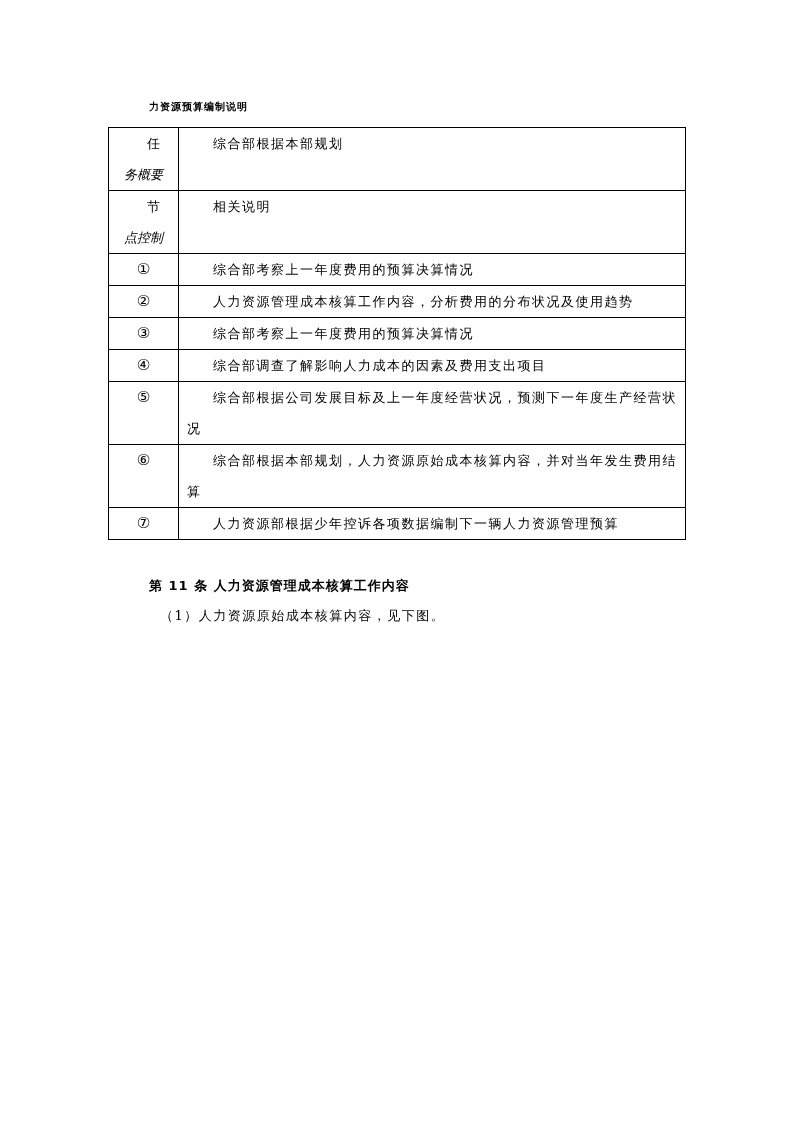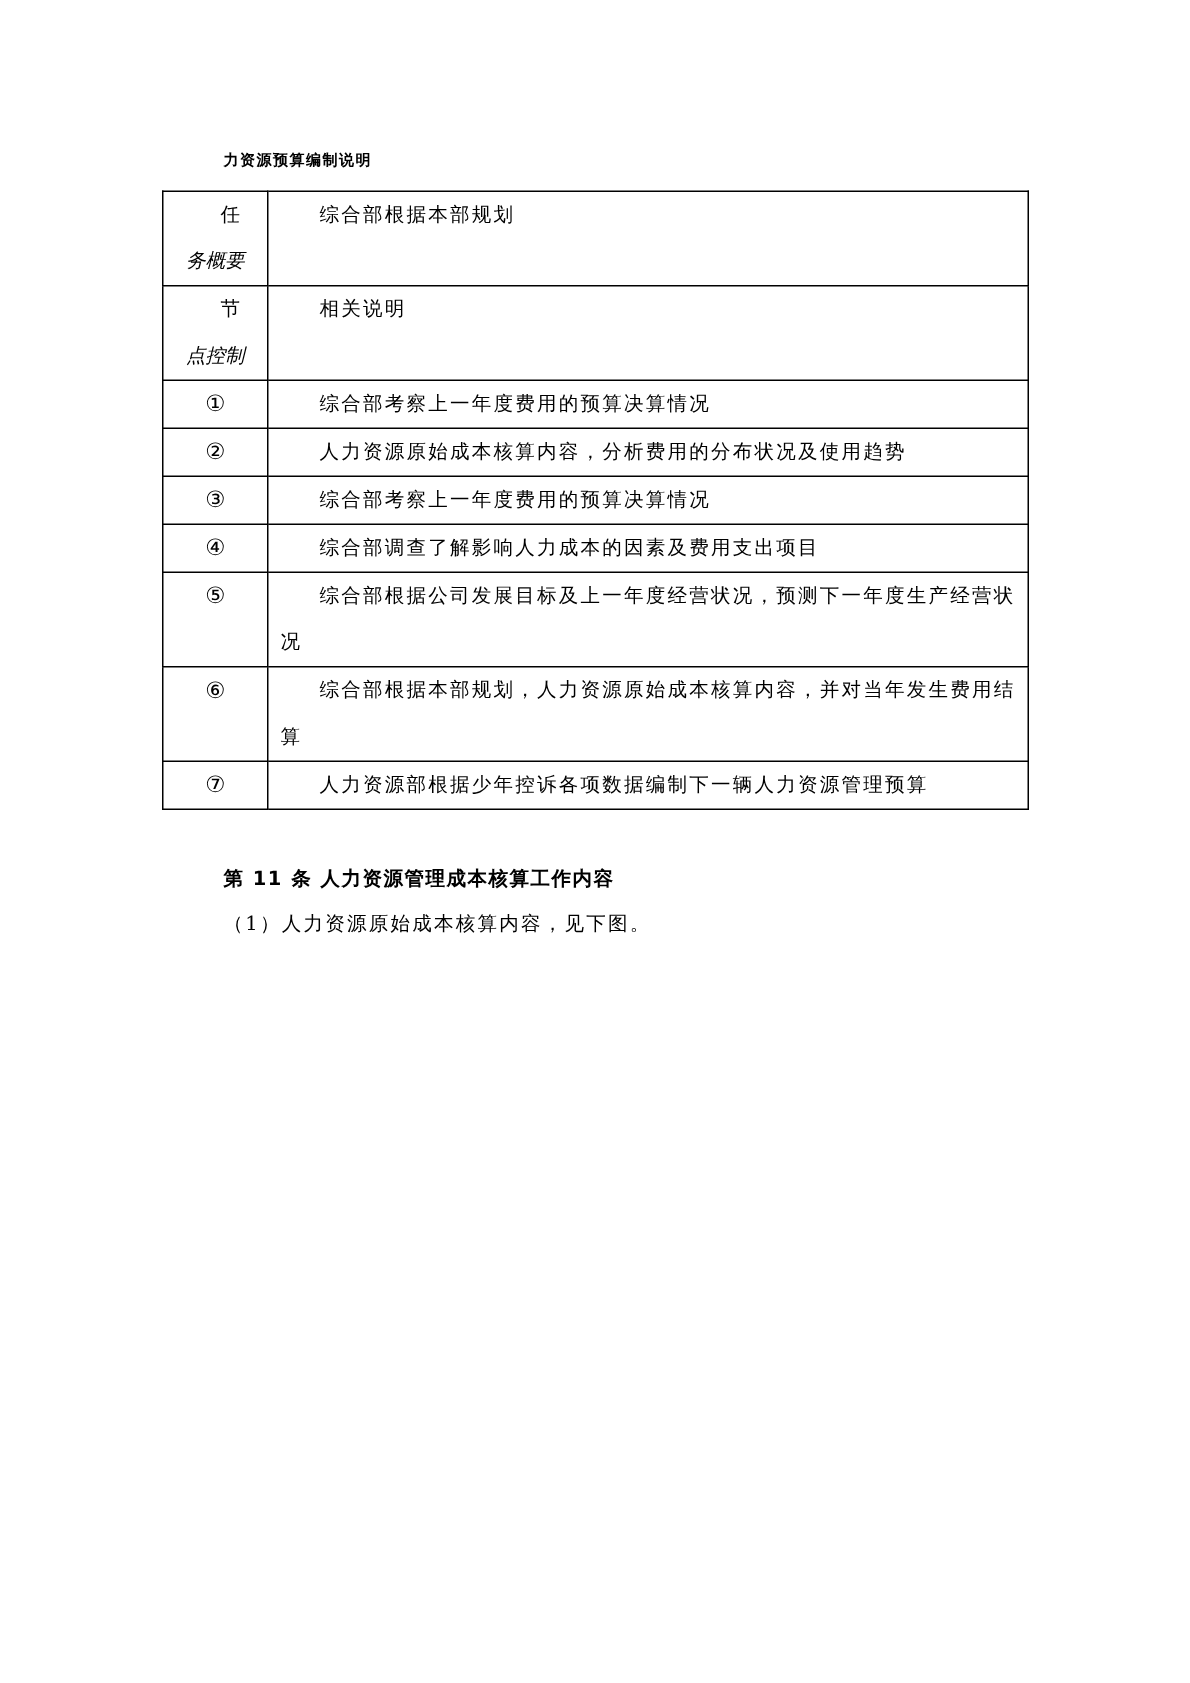--- a/index.html
+++ b/index.html
@@ -28,21 +28,21 @@
     td.val { padding-left: 8px !important; padding-right: 6px !important; letter-spacing: 1.5px; }
     td.val .indent { display: inline-block; width: 26px; }
     td.num { text-align: center; font-family: "DejaVu Sans", "Liberation Sans", sans-serif; font-size: 15px; }
     .section-heading {
       position: absolute; left: 149px; top: 577px;
       font-size: 13px; font-weight: bold; letter-spacing: 1px;
       font-family: "DejaVu Sans", "Liberation Sans", sans-serif;
       text-align: center;
     }
     .para {
-      position: absolute; left: 149px; top: 607px;
+      position: absolute; left: 160px; top: 607px;
       font-size: 13px; letter-spacing: 1.5px;
     }
   </style>
 </head>
 <body>
 
 <div class="page-heading">力资源预算编制说明</div>
 
 <table class="spec">
   <tbody>
@@ -59,21 +59,21 @@
       <span class="k2">点控制</span>
     </td>
     <td class="val"><span class="indent"></span><span>相关说明</span></td>
   </tr>
   <tr>
     <td class="key num">①</td>
     <td class="val"><span class="indent"></span><span>综合部考察上一年度费用的预算决算情况</span></td>
   </tr>
   <tr>
     <td class="key num">②</td>
-    <td class="val"><span class="indent"></span><span>人力资源原始成本核算内容，分析费用的分布状况及使用趋势</span></td>
+    <td class="val"><span class="indent"></span><span>人力资源管理成本核算工作内容，分析费用的分布状况及使用趋势</span></td>
   </tr>
   <tr>
     <td class="key num">③</td>
     <td class="val"><span class="indent"></span><span>综合部考察上一年度费用的预算决算情况</span></td>
   </tr>
   <tr>
     <td class="key num">④</td>
     <td class="val"><span class="indent"></span><span>综合部调查了解影响人力成本的因素及费用支出项目</span></td>
   </tr>
   <tr>

